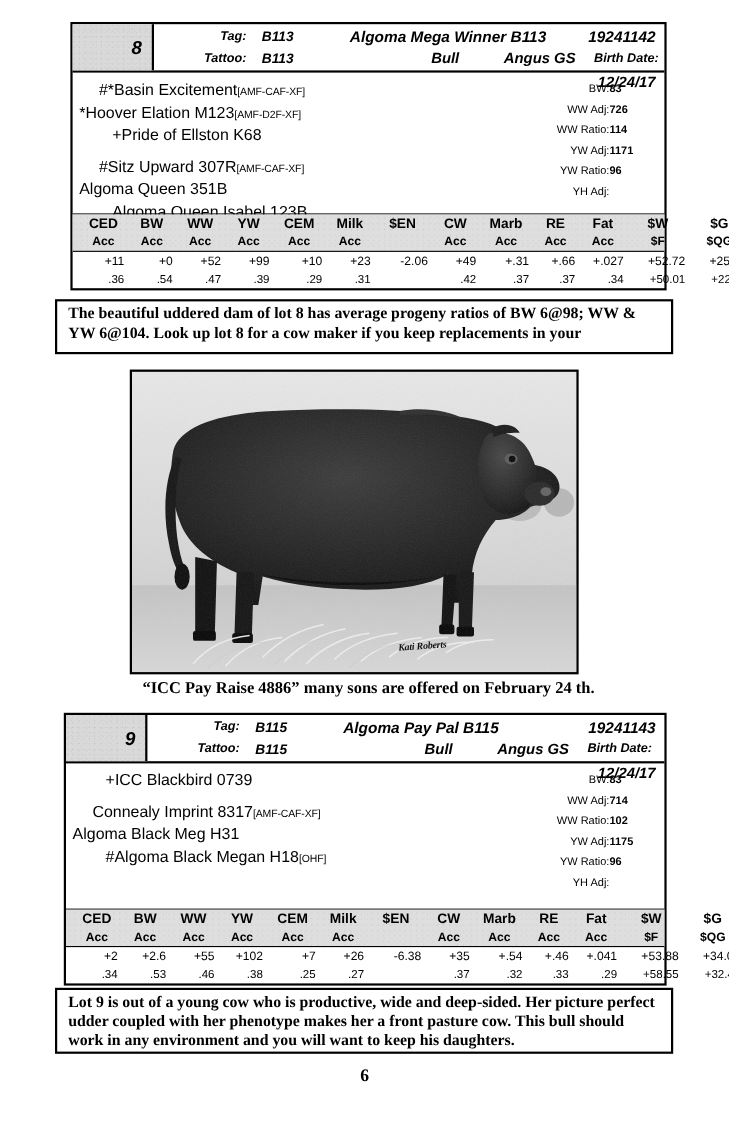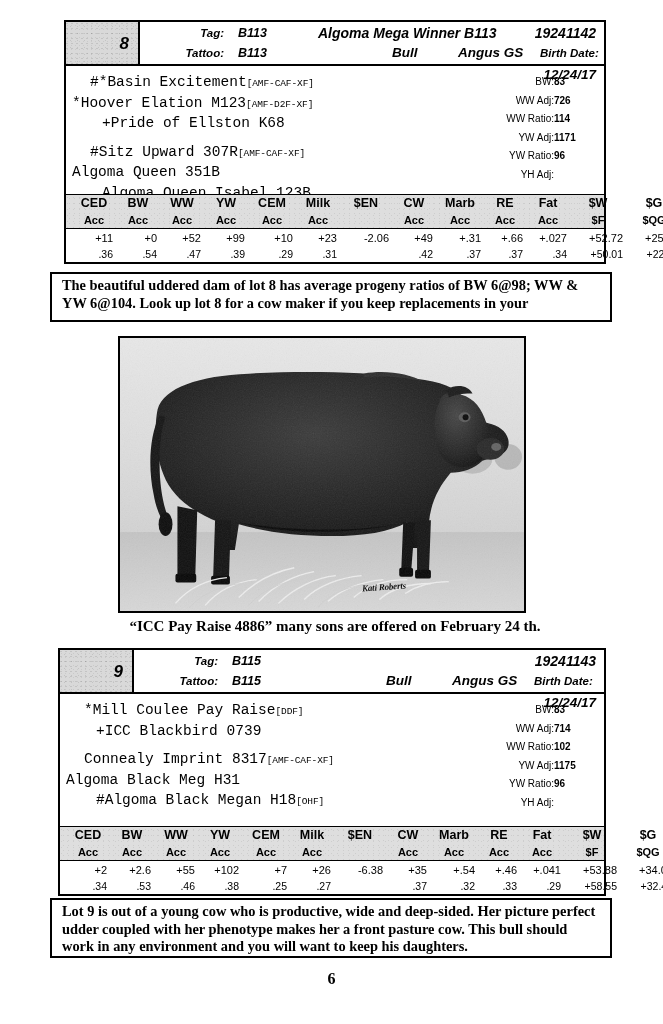--- a/index.html
+++ b/index.html
@@ -97,21 +97,20 @@
   .lot-body {
     position: relative;
     box-sizing: border-box;
   }
   .pedigree {
     position: absolute;
     left: 0; top: 0;
     width: 62%;
     padding: 7px 0 0 6px;
     box-sizing: border-box;
-    font-family: Liberation Mono, monospace;
   }
   .ped-line {
     font-size: 14.5px;
     line-height: 18.5px;
     white-space: nowrap;
   }
   .ped-line.indent1 { padding-left: 18px; }
   .ped-line.indent2 { padding-left: 30px; }
   .ped-line.indent0 { padding-left: 0px; }
   .ped-gap { height: 8px; }
@@ -497,39 +496,37 @@
   <div class="lot-card" style="left:58px; top:648px; width:548px; height:248px;">
 
     <div class="lot-header">
       <div class="lot-number-box">
         <span class="lot-number">9</span>
       </div>
       <div class="lot-header-fields">
         <div class="hdr-row r1">
           <span class="hf lbl hf-tag-label">Tag:</span>
           <span class="hf val hf-tag-value">B115</span>
+          <span class="hf val hf-name">Algoma Pay Pal B115</span>
           <span class="hf val hf-regno">19241143</span>
         </div>
         <div class="hdr-row r2">
           <span class="hf lbl hf-tattoo-label">Tattoo:</span>
           <span class="hf val hf-tattoo-value">B115</span>
           <span class="hf val hf-sex">Bull</span>
           <span class="hf val hf-breed">Angus GS</span>
           <span class="hf lbl hf-bd-label">Birth Date:</span>
           <span class="hf val hf-bd-value">12/24/17</span>
         </div>
       </div>
     </div>
 
     <div class="lot-body" style="height:202px;">
 
       <div class="pedigree">
-        <div class="ped-line indent1">
-          <span>*Mill Coulee Pay Raise</span><span class="ped-code">[DDF]</span>
-        </div>
         <div class="ped-line indent2">
           <span>+ICC Blackbird 0739</span><span class="ped-code"></span>
         </div>
         <div class="ped-gap"></div>
         <div class="ped-line indent1">
           <span>Connealy Imprint 8317</span><span class="ped-code">[AMF-CAF-XF]</span>
         </div>
         <div class="ped-line indent0">
           <span>Algoma Black Meg H31</span><span class="ped-code"></span>
         </div>

